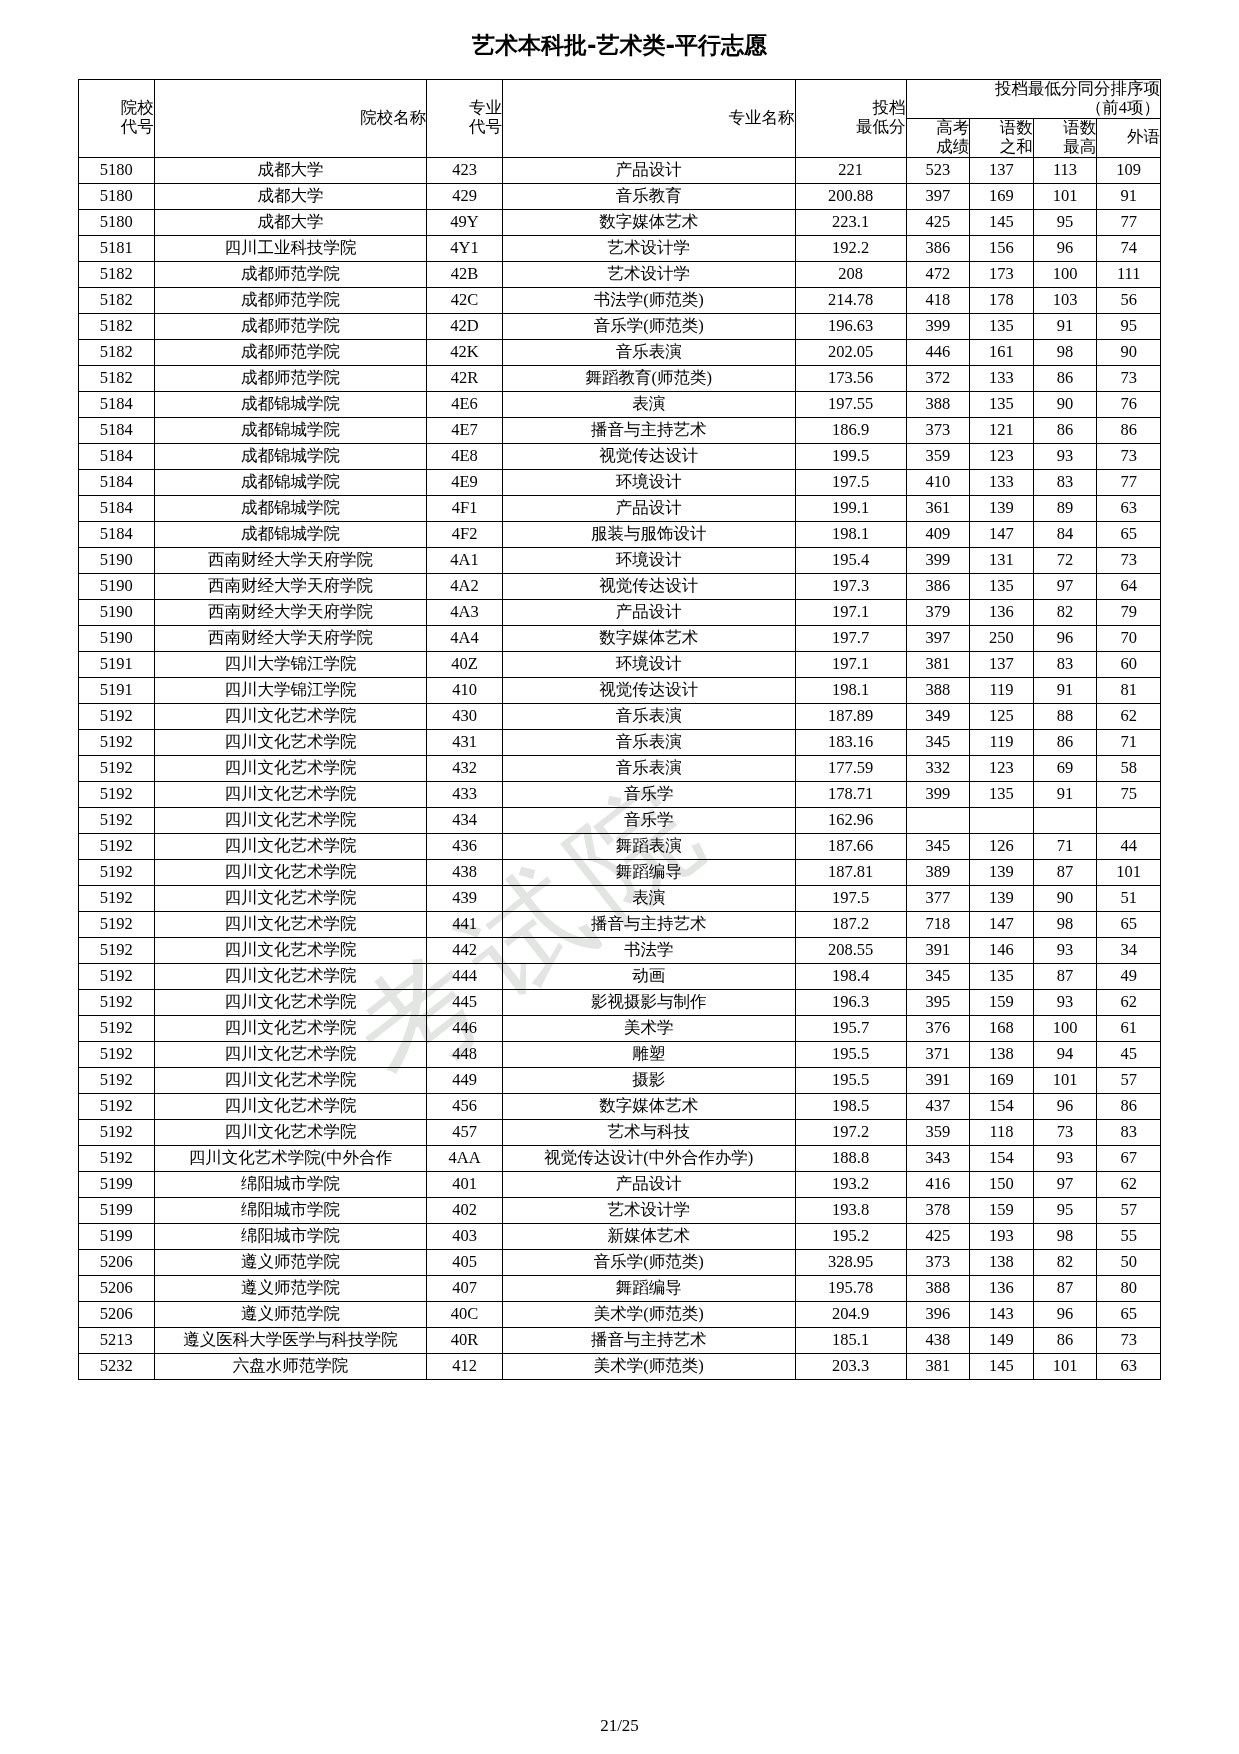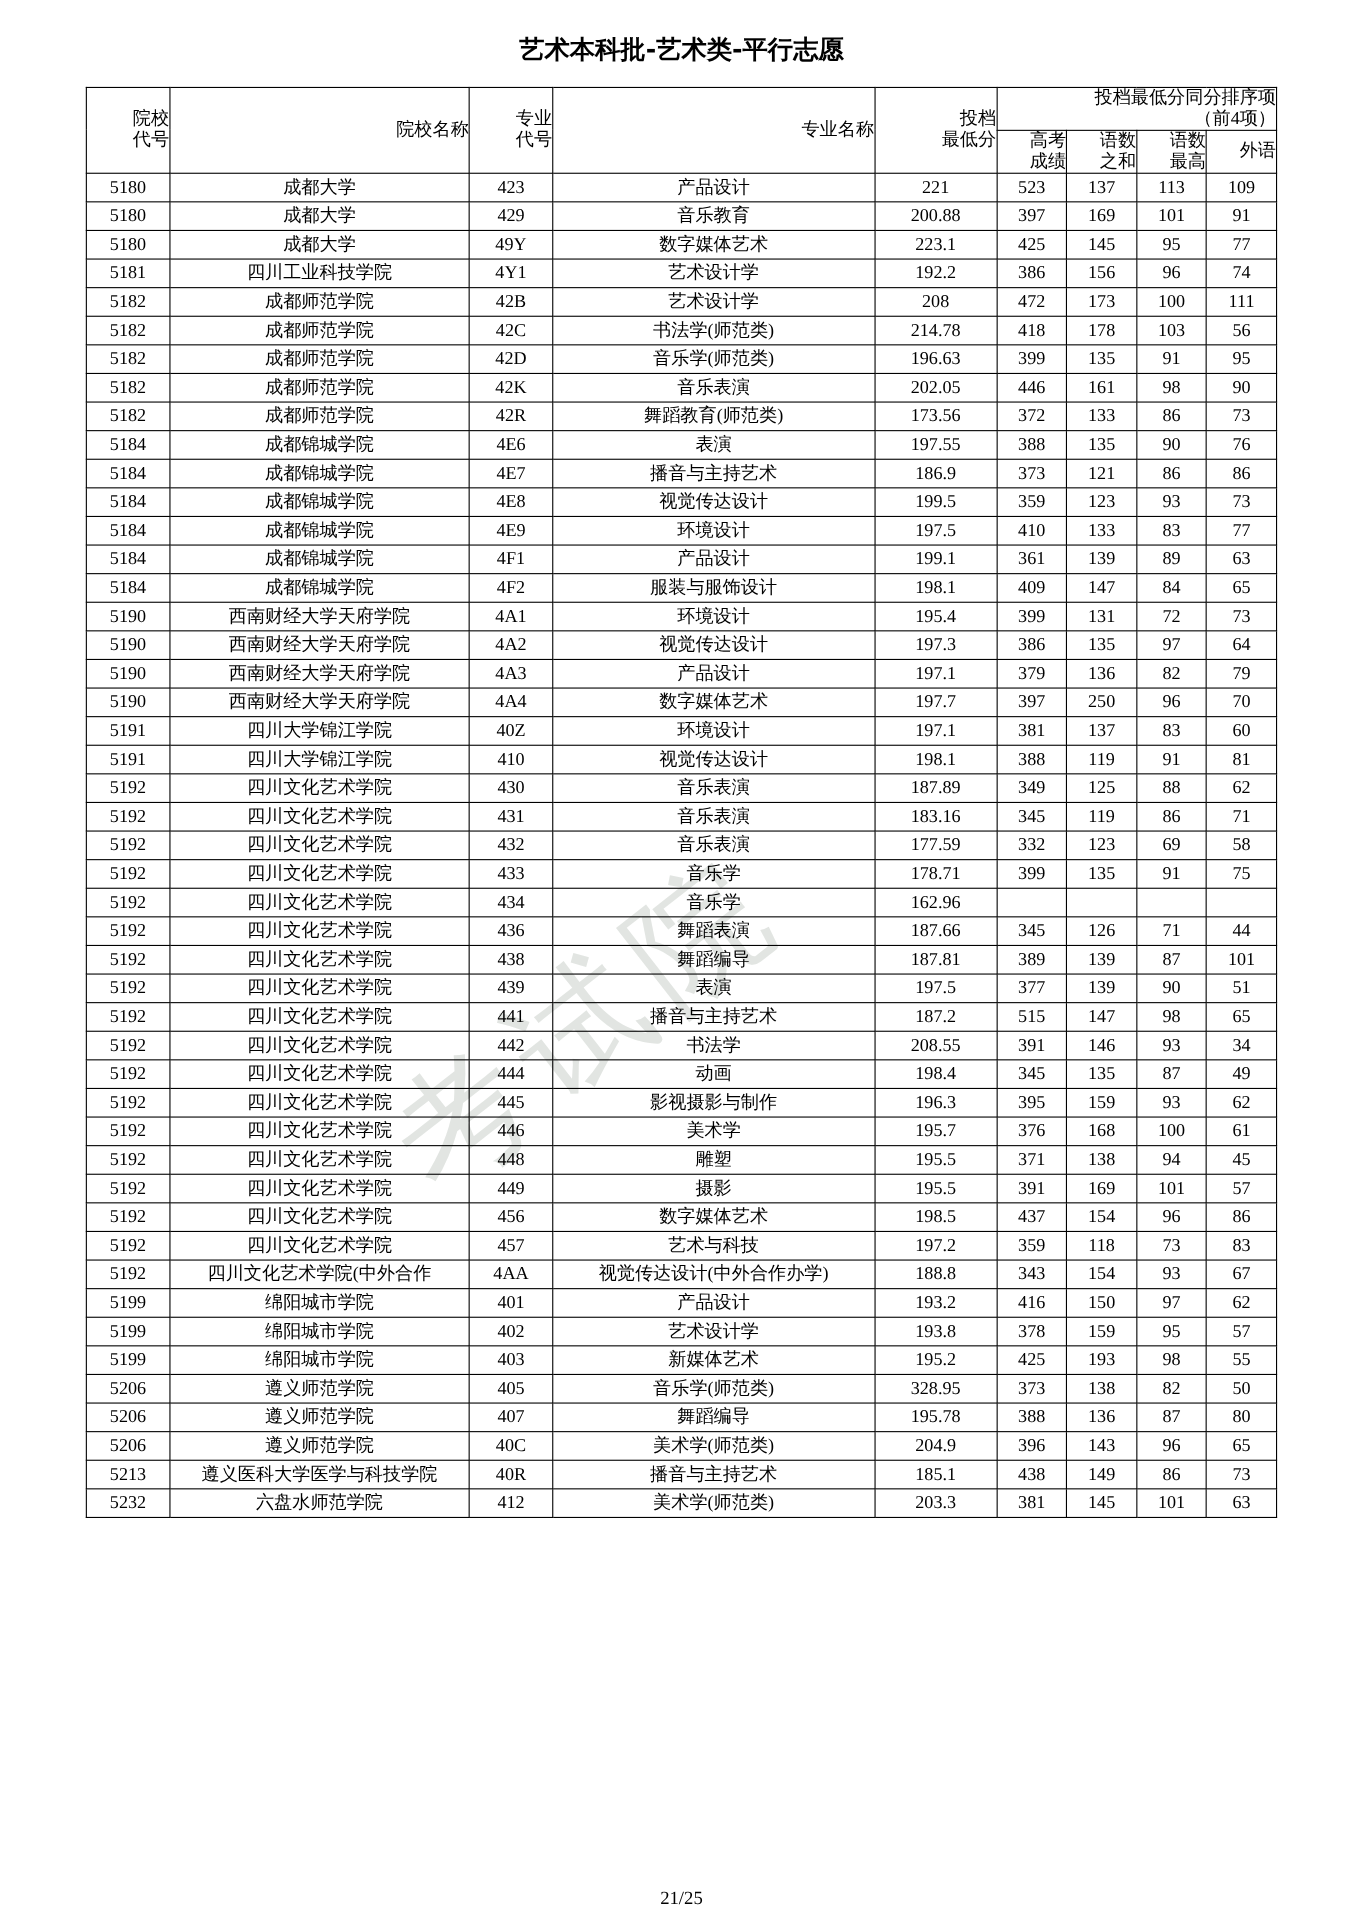--- a/index.html
+++ b/index.html
@@ -486,21 +486,21 @@
           <td>139</td>
           <td>90</td>
           <td>51</td>
         </tr>
         <tr>
           <td>5192</td>
           <td class="left">四川文化艺术学院</td>
           <td>441</td>
           <td class="left">播音与主持艺术</td>
           <td>187.2</td>
-          <td>515</td>
+          <td>718</td>
           <td>147</td>
           <td>98</td>
           <td>65</td>
         </tr>
         <tr>
           <td>5192</td>
           <td class="left">四川文化艺术学院</td>
           <td>442</td>
           <td class="left">书法学</td>
           <td>208.55</td>

